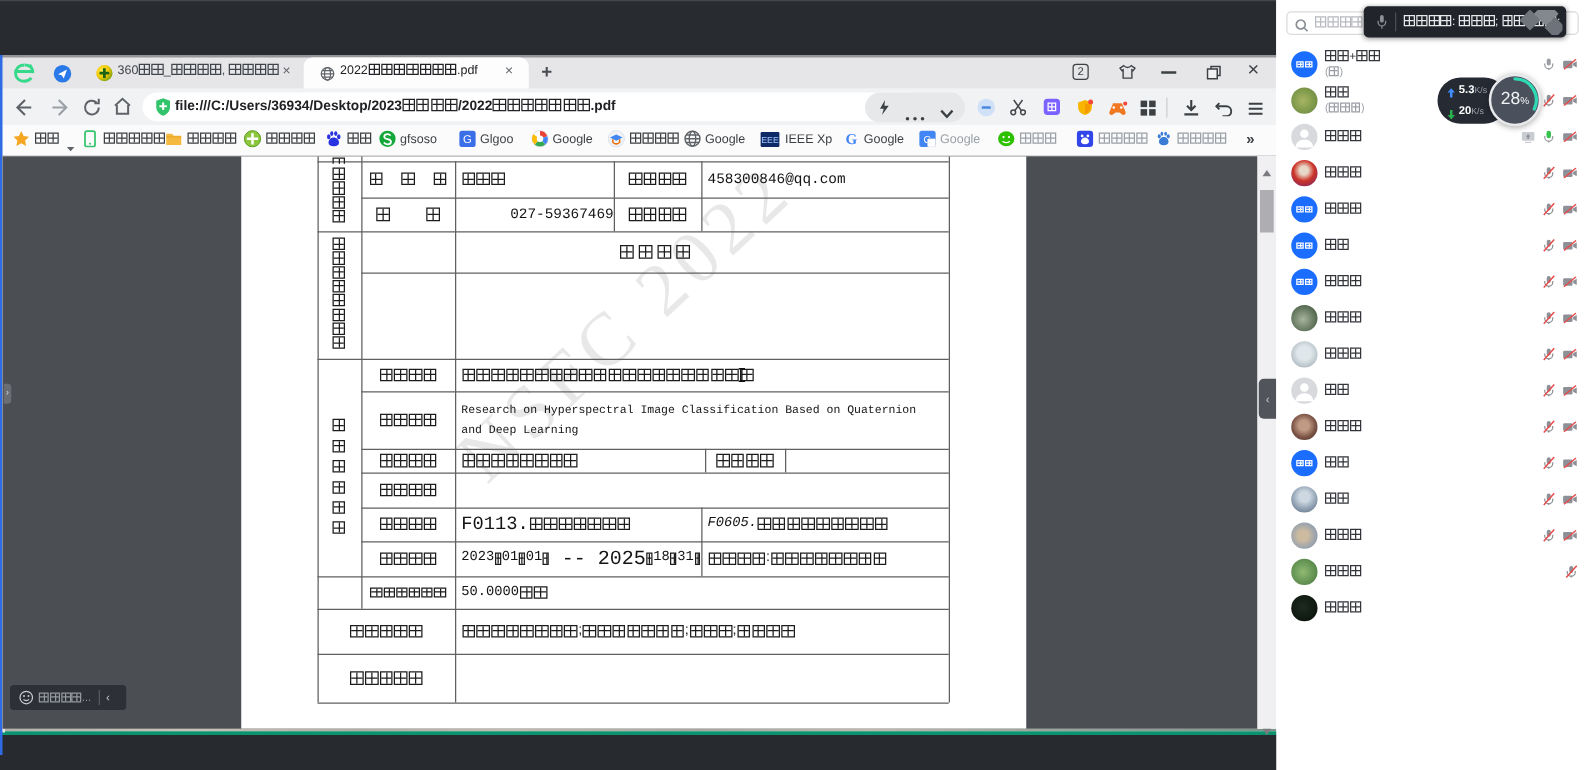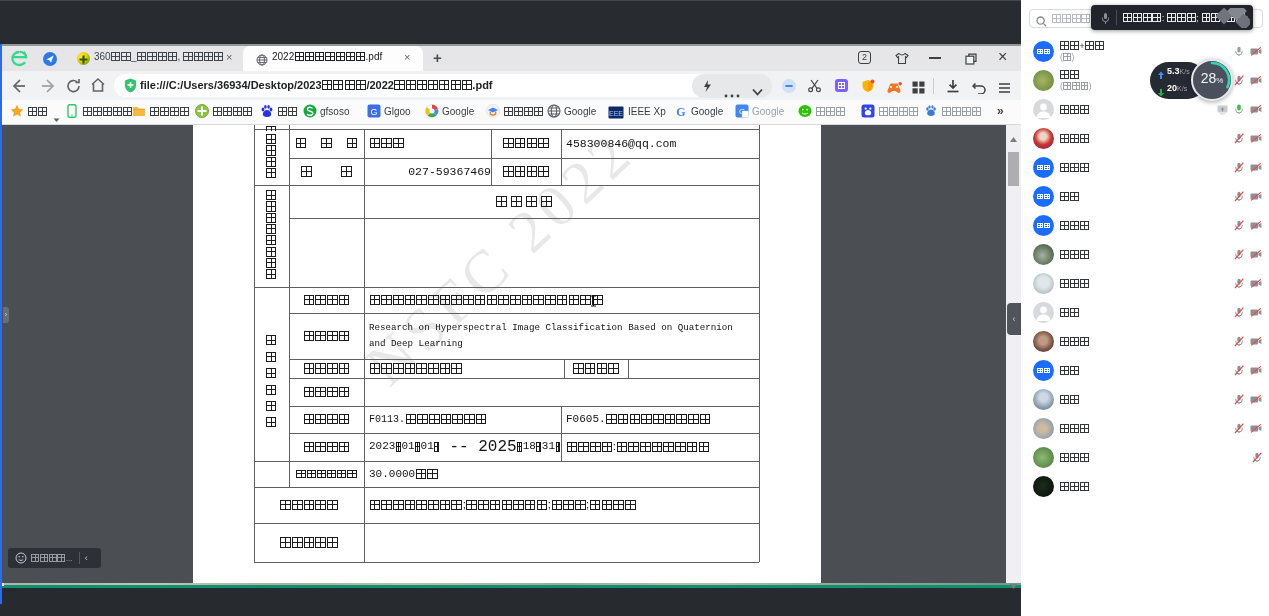--- a/index.html
+++ b/index.html
@@ -419,30 +419,30 @@
           <i class="k"></i>
           <i class="k"></i>
         </div>
         <div class="cell cc" style="left:96px;top:281px;width:75px;height:26.5px;">
           <i class="k"></i>
           <i class="k"></i>
           <i class="k"></i>
           <i class="k"></i>
         </div>
         <div class="cell cl" style="left:171px;top:281px;width:197px;height:26.5px;">
-          <span class="mono" style="font-size:10px">F0113.</span>
-          <i class="k"></i>
-          <i class="k"></i>
-          <i class="k"></i>
-          <i class="k"></i>
-          <i class="k"></i>
-          <i class="k"></i>
-          <i class="k"></i>
-        </div>
-        <div class="cell cl" style="left:368px;top:281px;width:198px;height:26.5px;">
+          <span class="mono" style="font-size:15px">F0113.</span>
+          <i class="k"></i>
+          <i class="k"></i>
+          <i class="k"></i>
+          <i class="k"></i>
+          <i class="k"></i>
+          <i class="k"></i>
+          <i class="k"></i>
+        </div>
+        <div class="cell cl" style="left:368px;top:281px;width:198px;height:26.5px;font-style:italic;">
           <span class="mono" style="font-size:11px">F0605.</span>
           <i class="k"></i>
           <i class="k"></i>
           <i class="k"></i>
           <i class="k"></i>
           <i class="k"></i>
           <i class="k"></i>
           <i class="k"></i>
           <i class="k"></i>
           <i class="k"></i>
@@ -470,21 +470,21 @@
         <div class="cell cl" style="left:368px;top:307.5px;width:198px;height:28.5px;"><i class="k"></i><i class="k"></i><i class="k"></i><i class="k"></i>: <i class="k"></i><i class="k"></i><i class="k"></i><i class="k"></i><i class="k"></i><i class="k"></i><i class="k"></i><i class="k"></i></div>
         <div class="cell cc" style="left:96px;top:336px;width:75px;height:26px;font-size:10px">
           <i class="k"></i>
           <i class="k"></i>
           <i class="k"></i>
           <i class="k"></i>
           <i class="k"></i>
           <i class="k"></i>
         </div>
         <div class="cell cl" style="left:171px;top:336px;width:395px;height:26px;">
-          <span class="mono" style="font-size:11px">30.0000</span>
+          <span class="mono" style="font-size:11px">50.0000</span>
           <i class="k"></i>
           <i class="k"></i>
         </div>
         <div class="cell cc" style="left:61px;top:362px;width:110px;height:36px;font-weight:bold">
           <i class="k"></i>
           <i class="k"></i>
           <i class="k"></i>
           <i class="k"></i>
           <i class="k"></i>
         </div>

